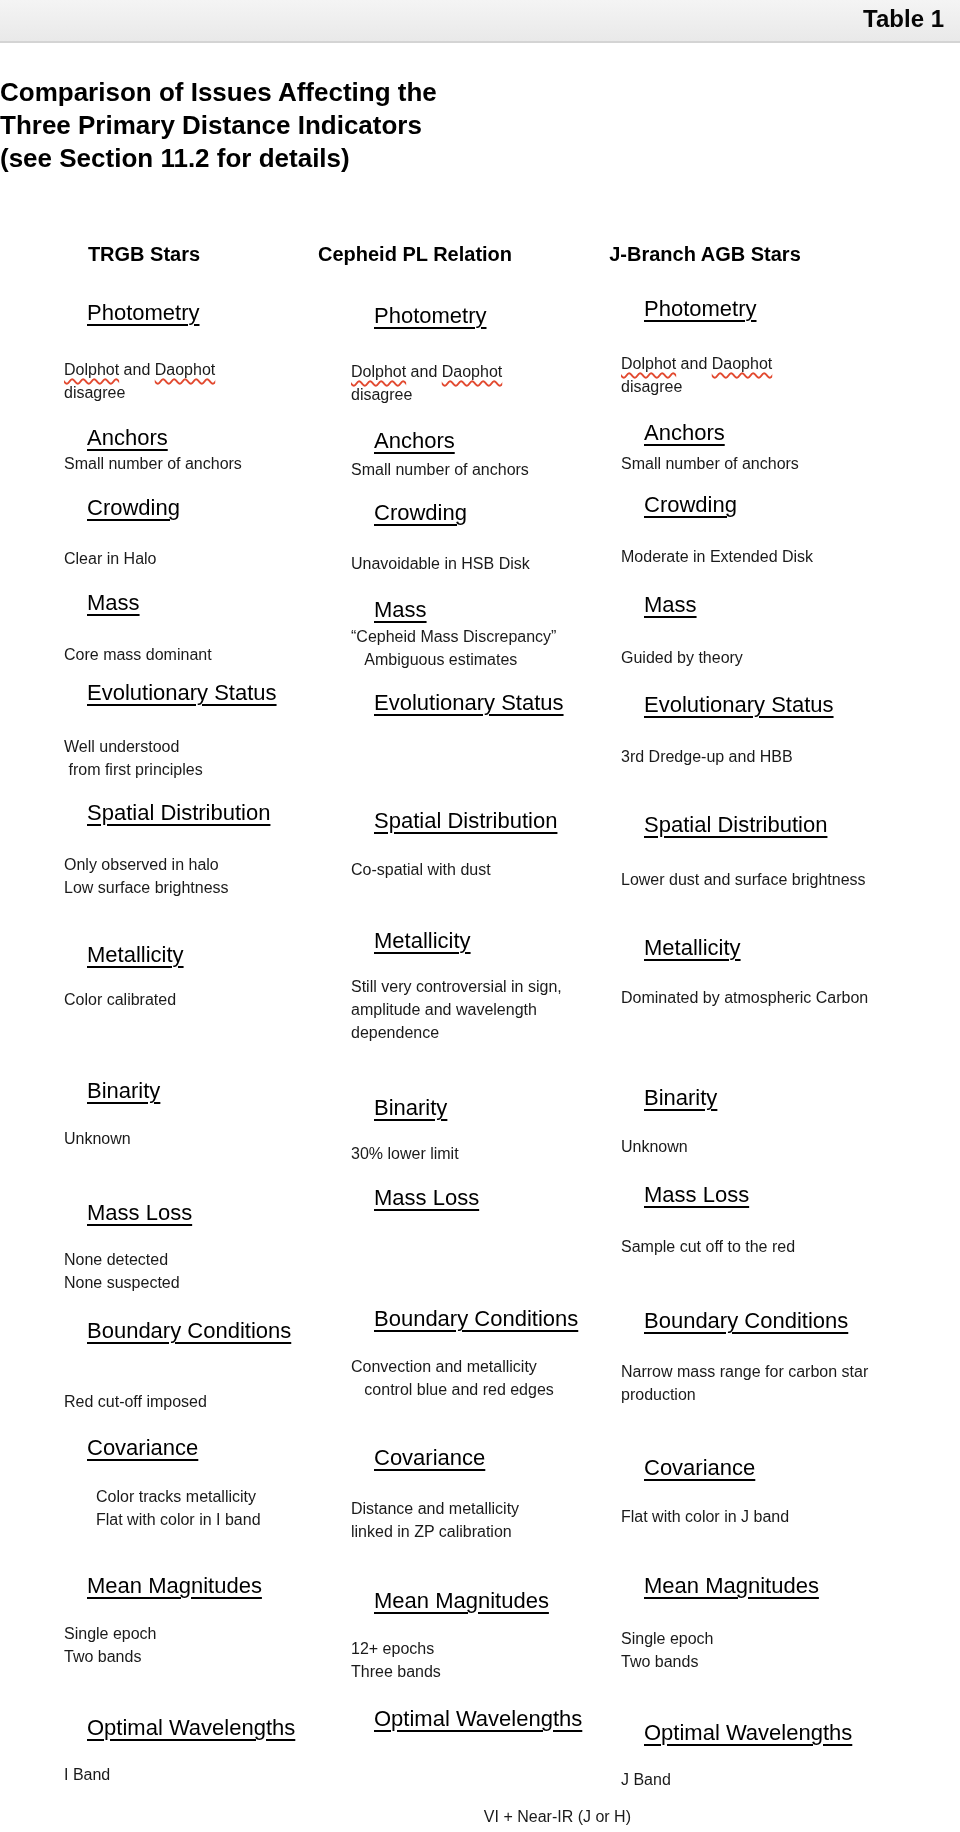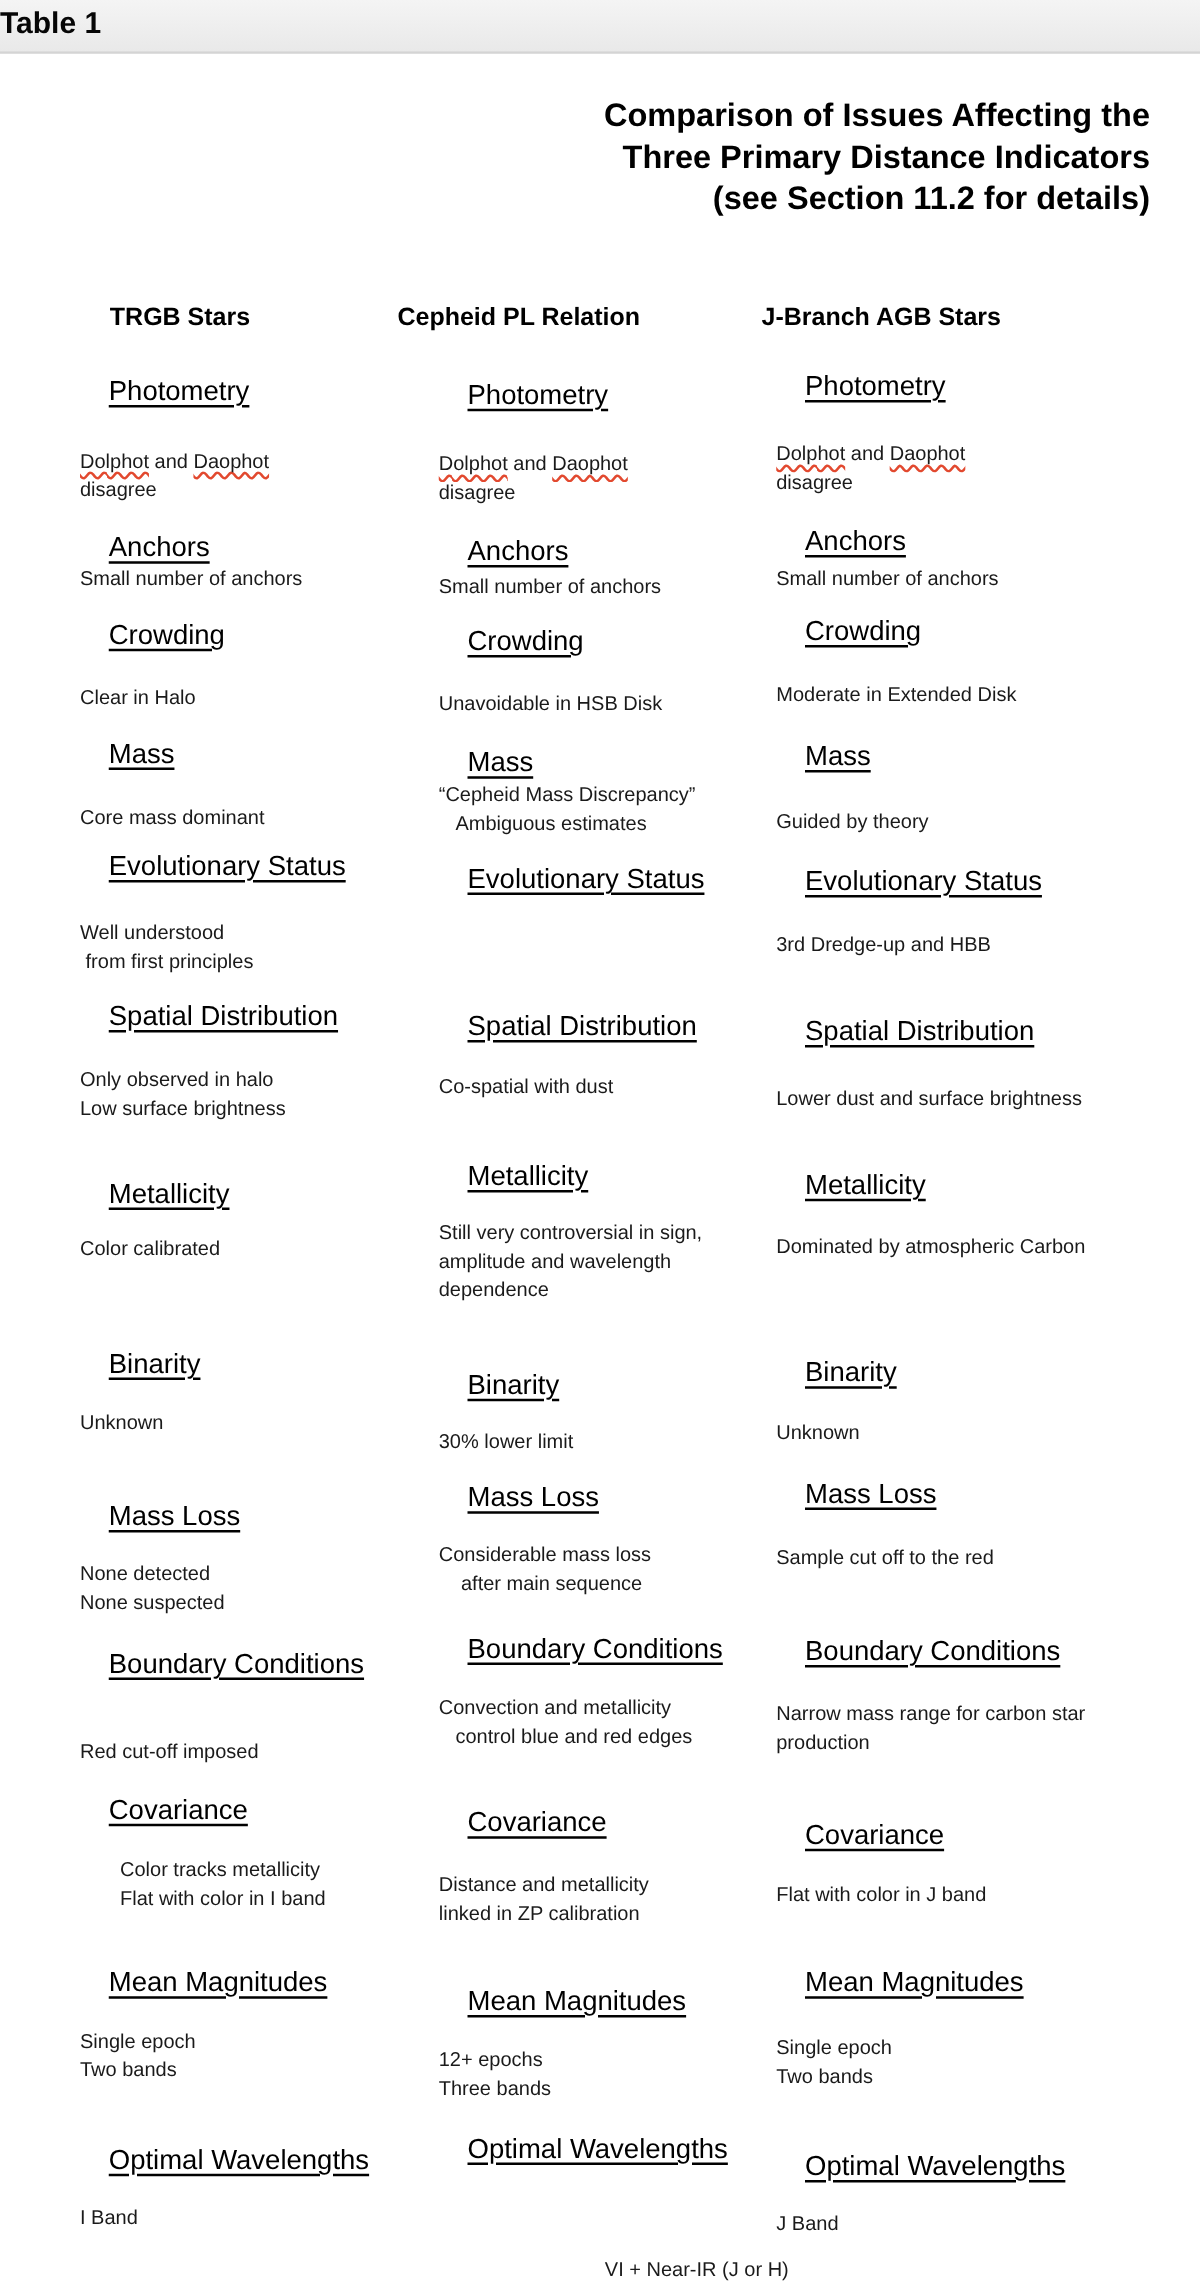--- a/index.html
+++ b/index.html
@@ -8,25 +8,25 @@
     font-family:"Liberation Sans","DejaVu Sans",sans-serif; color:#1a1a1a;
   }
   #doc { position:relative; width:960px; height:1832px; background:#ffffff; }
 
   .header-bar {
     position:absolute; top:0; left:0; width:960px; height:41px;
     background:linear-gradient(#f4f4f4,#e9e9e9);
     border-bottom:2px solid #d4d4d4;
   }
   .bar-title {
-    position:absolute; top:5px; left:0; width:920px; text-align:left;
-    font-size:24px; font-weight:bold; color:#060606;
+    position:absolute; top:5px; left:0; width:920px; text-align:right;
+    font-size:24px; font-weight:bold; color:#060606;padding-left:24px;
   }
   .doc-title {
-    position:absolute; top:76px; left:0; width:920px; text-align:right;
+    position:absolute; top:76px; left:0; width:920px; text-align:left;
     font-size:26px; line-height:33px; font-weight:bold; color:#000;
   }
   .doc-title span { display:block; }
 
   .col-header {
     position:absolute; transform:translateX(-50%);
     font-size:20px; font-weight:bold; white-space:nowrap; color:#000;
   }
   .sec-heading {
     position:absolute; font-size:22px; color:#000; white-space:nowrap;
@@ -141,24 +141,20 @@
     <div class="sec-body" style="left: 351px; top: 975px; width: 280px;">
       <div class="line">Still very controversial in sign,</div>
       <div class="line">amplitude and wavelength</div>
       <div class="line">dependence</div>
     </div>
     <div class="sec-heading" style="left: 351px; top: 1095px;">Binarity</div>
     <div class="sec-body" style="left: 351px; top: 1142px; width: 280px;">
       <div class="line">30% lower limit</div>
     </div>
     <div class="sec-heading" style="left: 351px; top: 1185px;">Mass Loss</div>
-    <div class="sec-body" style="left: 351px; top: 1233px; width: 280px;">
-      <div class="line">Considerable mass loss</div>
-      <div class="line">    after main sequence</div>
-    </div>
     <div class="sec-heading" style="left: 351px; top: 1306px;">Boundary Conditions</div>
     <div class="sec-body" style="left: 351px; top: 1355px; width: 280px;">
       <div class="line">Convection and metallicity</div>
       <div class="line">   control blue and red edges</div>
     </div>
     <div class="sec-heading" style="left: 351px; top: 1445px;">Covariance</div>
     <div class="sec-body" style="left: 351px; top: 1497px; width: 280px;">
       <div class="line">Distance and metallicity</div>
       <div class="line">linked in ZP calibration</div>
     </div>

